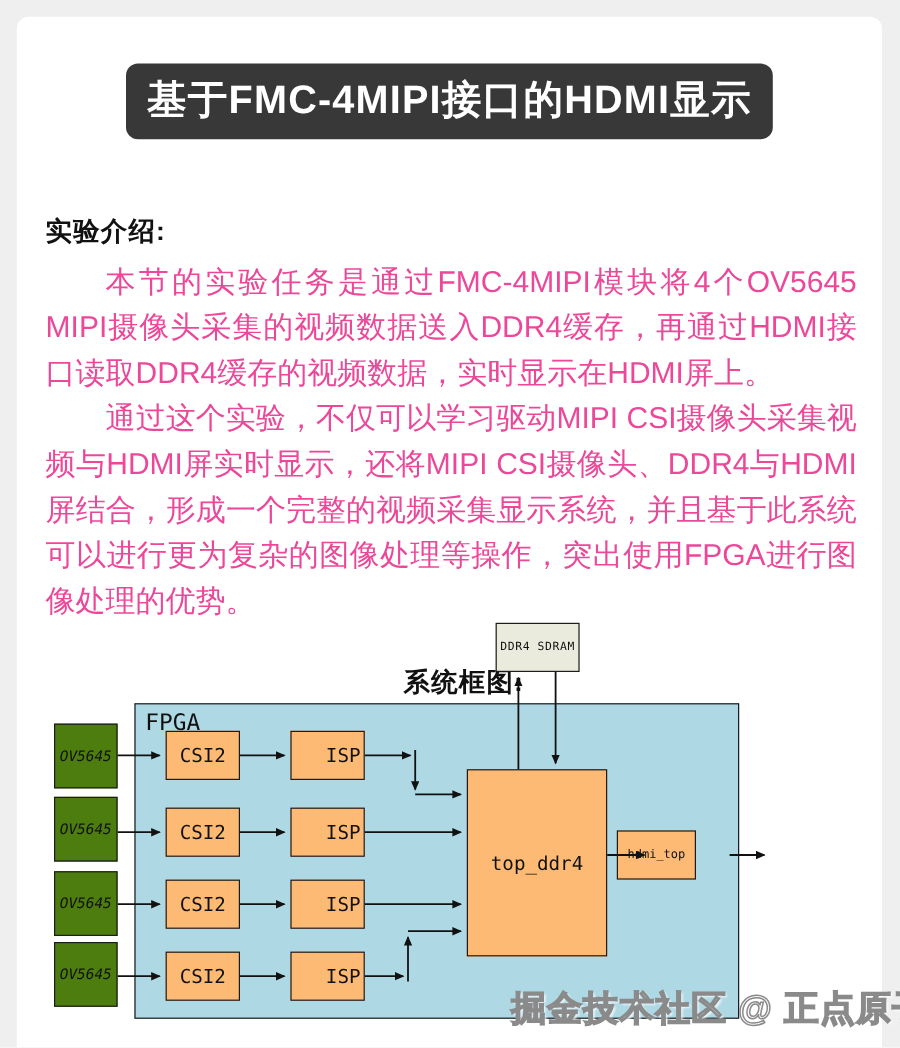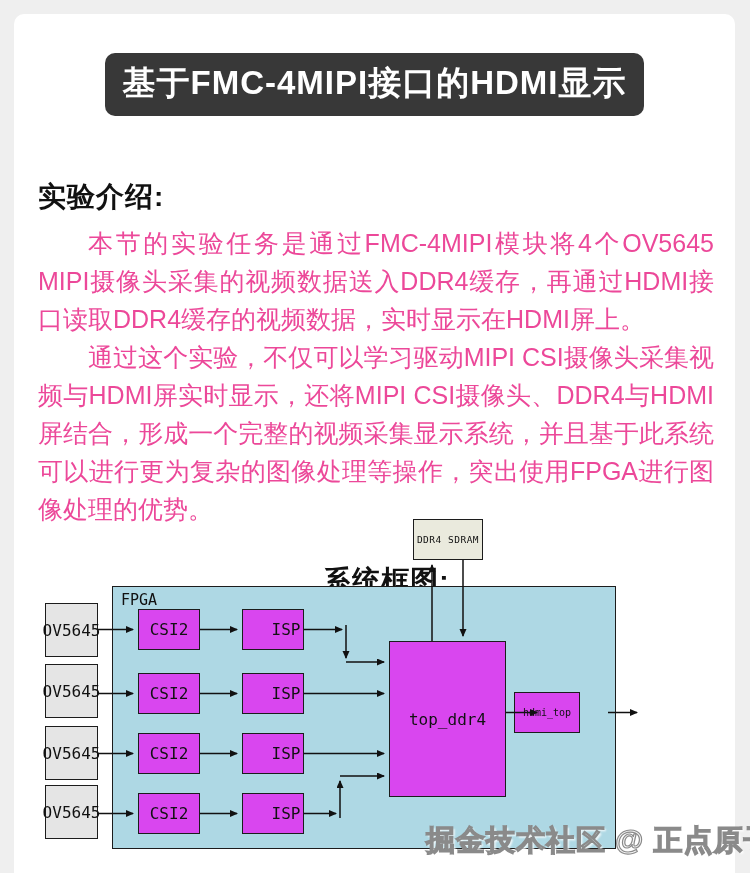--- a/index.html
+++ b/index.html
@@ -19,21 +19,21 @@
     background:#383838;border-radius:10px;
     padding:8px 18px 10px 18px;
   }
   .banner span{
     color:#ffffff;font-size:33px;font-weight:bold;letter-spacing:1px;
     white-space:nowrap;
   }
   
   .section-heading{
     margin:62px 0 0 24px;
-    font-size:28px;font-weight:bold;color:#111;letter-spacing:1px;
+    font-size:22px;font-weight:bold;color:#111;letter-spacing:1px;
   }
   .section-heading.second{ margin-top:34px;text-align:center; }
   .body-text{
     margin:8px 21px 0 24px;
     font-size:25px;line-height:38px;color:#ec4899;
     text-align:justify;
   }
   .body-text p{ margin:0; text-indent:2em; }
   
   .diagram{
@@ -45,32 +45,32 @@
     font-family:"DejaVu Sans Mono","Liberation Mono",monospace;
     color:#111;
   }
   .fpga{
     left:98px;top:81px;width:504px;height:263px;
     background:#aed8e4;
     display:block;
   }
   .fpga-label{
     font-family:"DejaVu Sans Mono","Liberation Mono",monospace;
-    font-size:15px;color:#111;margin:4px 4px 0 8px;
+    font-size:19px;color:#111;margin:4px 4px 0 8px;
   }
   .ddr4{
     left:399px;top:14px;width:70px;height:41px;
     background:#eaeadd;font-size:9.5px;letter-spacing:0.5px;
   }
   .cam{
     left:31px;width:53px;height:54px;
-    background:#e5e5e5;font-size:16px;
+    background:#4d7c0f;font-size:12px;font-style:italic;
   }
   .module{
-    background:#d946ef;font-size:16px;
+    background:#fdba74;font-size:16px;
   }
   .csi2{ left:124px;width:62px;height:41px; }
   .isp{ left:228px;width:62px;height:41px;padding-left:26px; }
   .topddr4{ left:375px;top:136px;width:117px;height:156px;font-size:16px; }
   .hdmitop{ left:500px;top:187px;width:66px;height:41px;font-size:10px; }
   .screen{
     left:628px;top:181px;width:66px;height:54px;
     background:#fbd678;font-size:13.5px;
   }
   .arrows{

